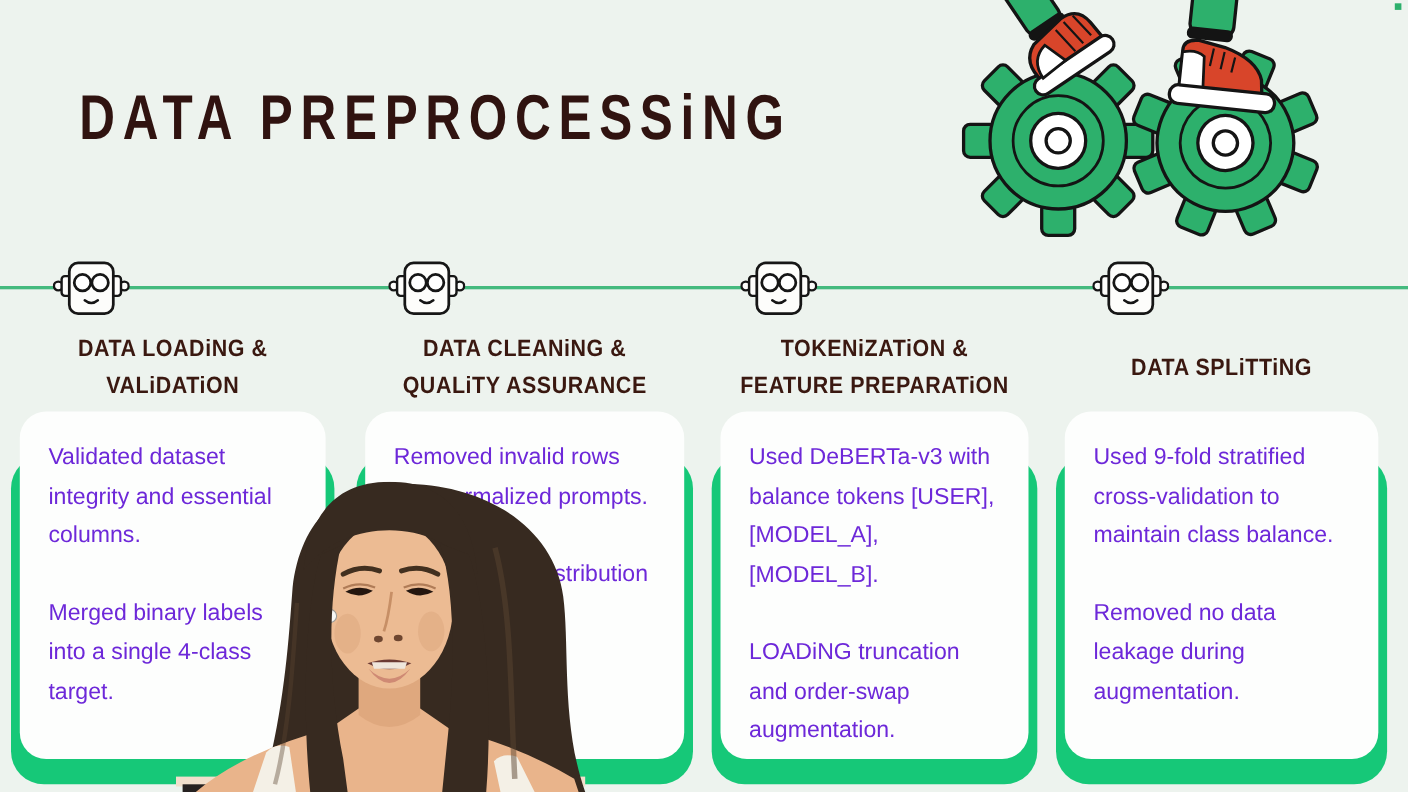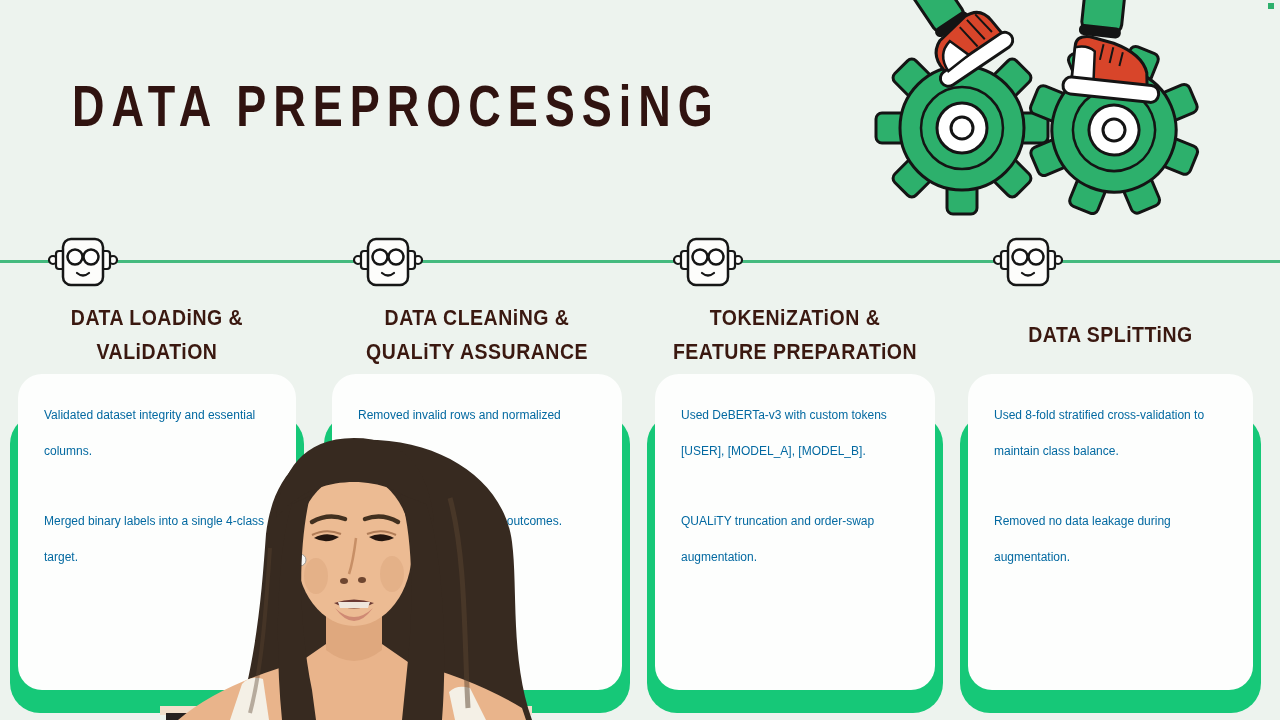--- a/index.html
+++ b/index.html
@@ -29,21 +29,21 @@
   .card{position:absolute; top:374px; height:316px;}
   .card .base{
     position:absolute; left:-8px; right:-8px; top:40px; bottom:-23px;
     background:#16c878; border-radius:30px;
   }
   .card .face{
     position:absolute; inset:0; background:#fdfefd; border-radius:24px;
     padding:24px 24px 0 26px; box-sizing:border-box;
   }
   .card p{
-    margin:0 0 35px 0; font-size:12px; line-height:35.5px; color:#0369a1;
+    margin:0 0 35px 0; font-size:21px; line-height:35.5px; color:#6d28d9;
   }
   
   .cam-strip1{position:absolute; left:160px; top:706px; width:372px; height:9px; background:#f1dfcc;}
   .cam-strip2{position:absolute; left:166px; top:713px; width:362px; height:7px; background:#262120;}
   .person{position:absolute; left:150px; top:438px; width:392px; height:282px;}
   .gears{position:absolute; left:852px; top:0px; width:372px; height:222px;}
   .corner-dot{position:absolute; left:1268px; top:3px; width:6px; height:6px; background:#2db06c;}
 </style>
 </head>
 <body>
@@ -179,28 +179,28 @@
   <div class="card" style="left:332px;width:290px">
     <div class="base"></div>
     <div class="face">
       <p>Removed invalid rows and normalized prompts.</p>
       <p>Verified class distribution of outcomes.</p>
     </div>
   </div>
   <div class="card" style="left:655px;width:280px">
     <div class="base"></div>
     <div class="face">
-      <p>Used DeBERTa-v3 with custom tokens [USER], [MODEL_A], [MODEL_B].</p>
-      <p>QUALiTY truncation and order-swap augmentation.</p>
+      <p>Used DeBERTa-v3 with balance tokens [USER], [MODEL_A], [MODEL_B].</p>
+      <p>LOADiNG truncation and order-swap augmentation.</p>
     </div>
   </div>
   <div class="card" style="left:968px;width:285px">
     <div class="base"></div>
     <div class="face">
-      <p>Used 8-fold stratified cross-validation to maintain class balance.</p>
+      <p>Used 9-fold stratified cross-validation to maintain class balance.</p>
       <p>Removed no data leakage during augmentation.</p>
     </div>
   </div>
 
   <div class="cam-strip1"></div>
   <div class="cam-strip2"></div>
 
   <svg class="person" viewBox="0 0 392 282">
 
     <path d="M205,2 C150,6 122,44 116,96 C112,150 108,210 88,282 L382,282 C360,220 368,150 362,104 C354,42 290,-2 205,2 Z" fill="#372a20"></path>

